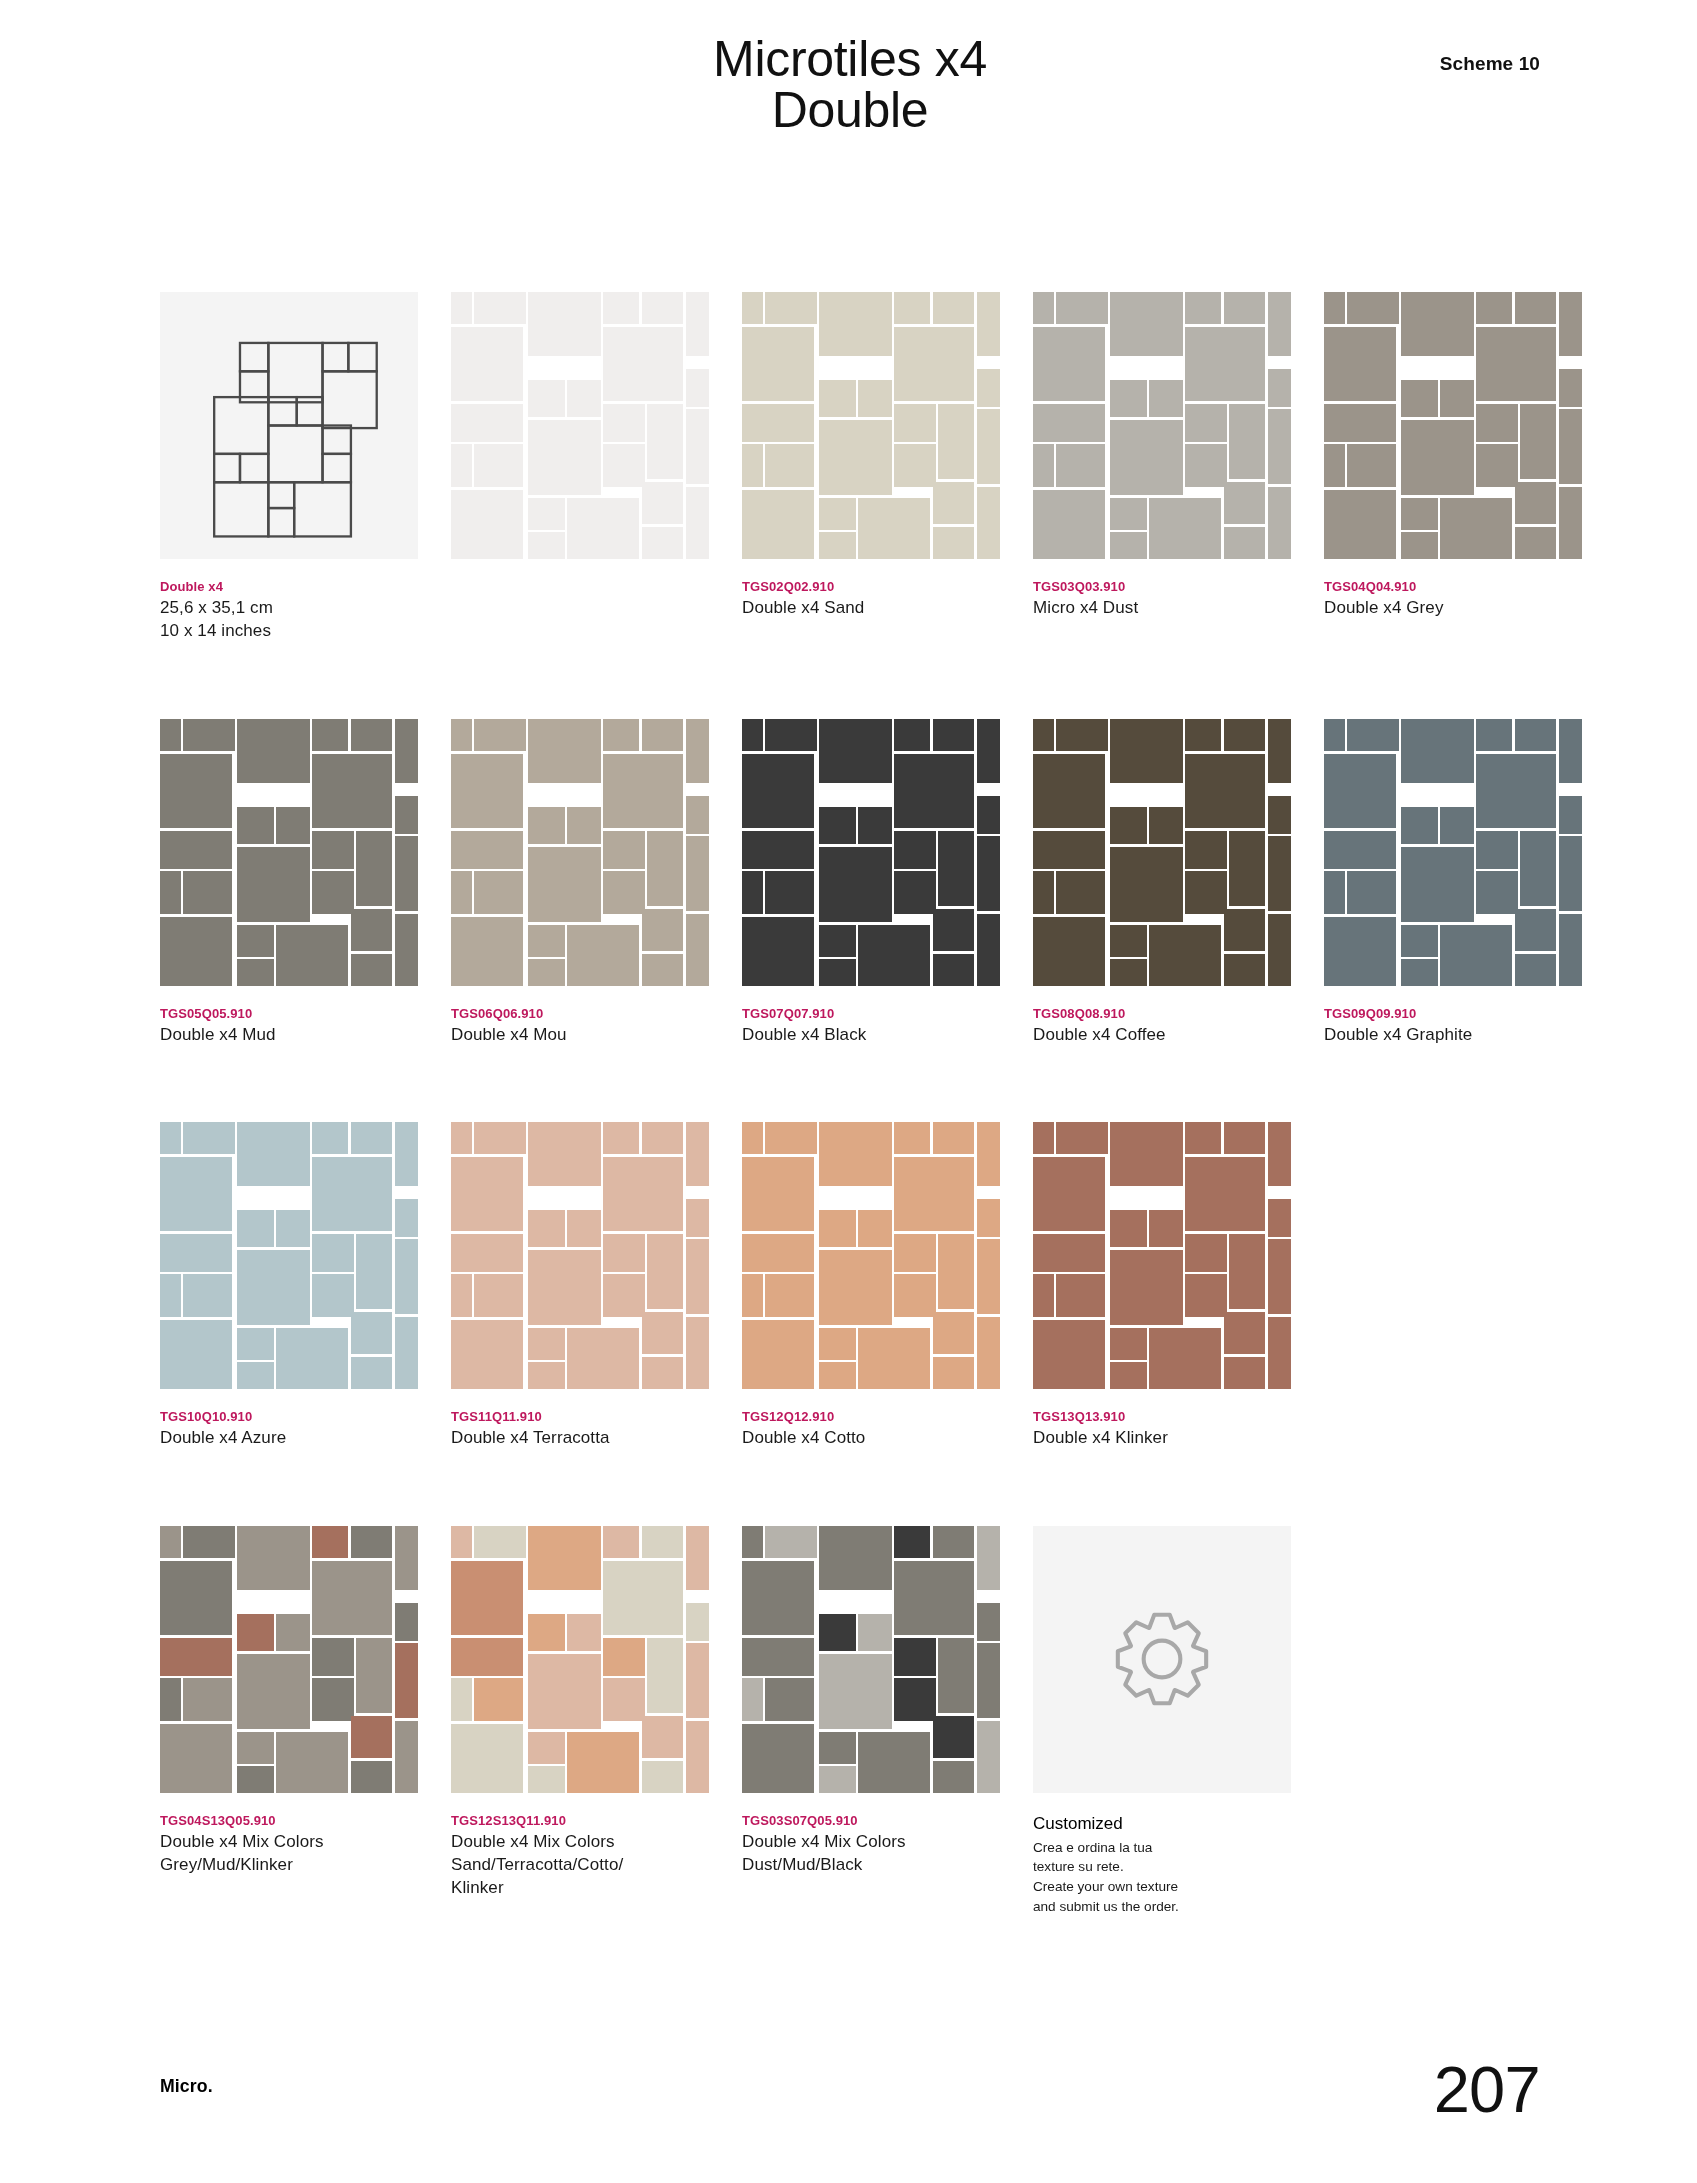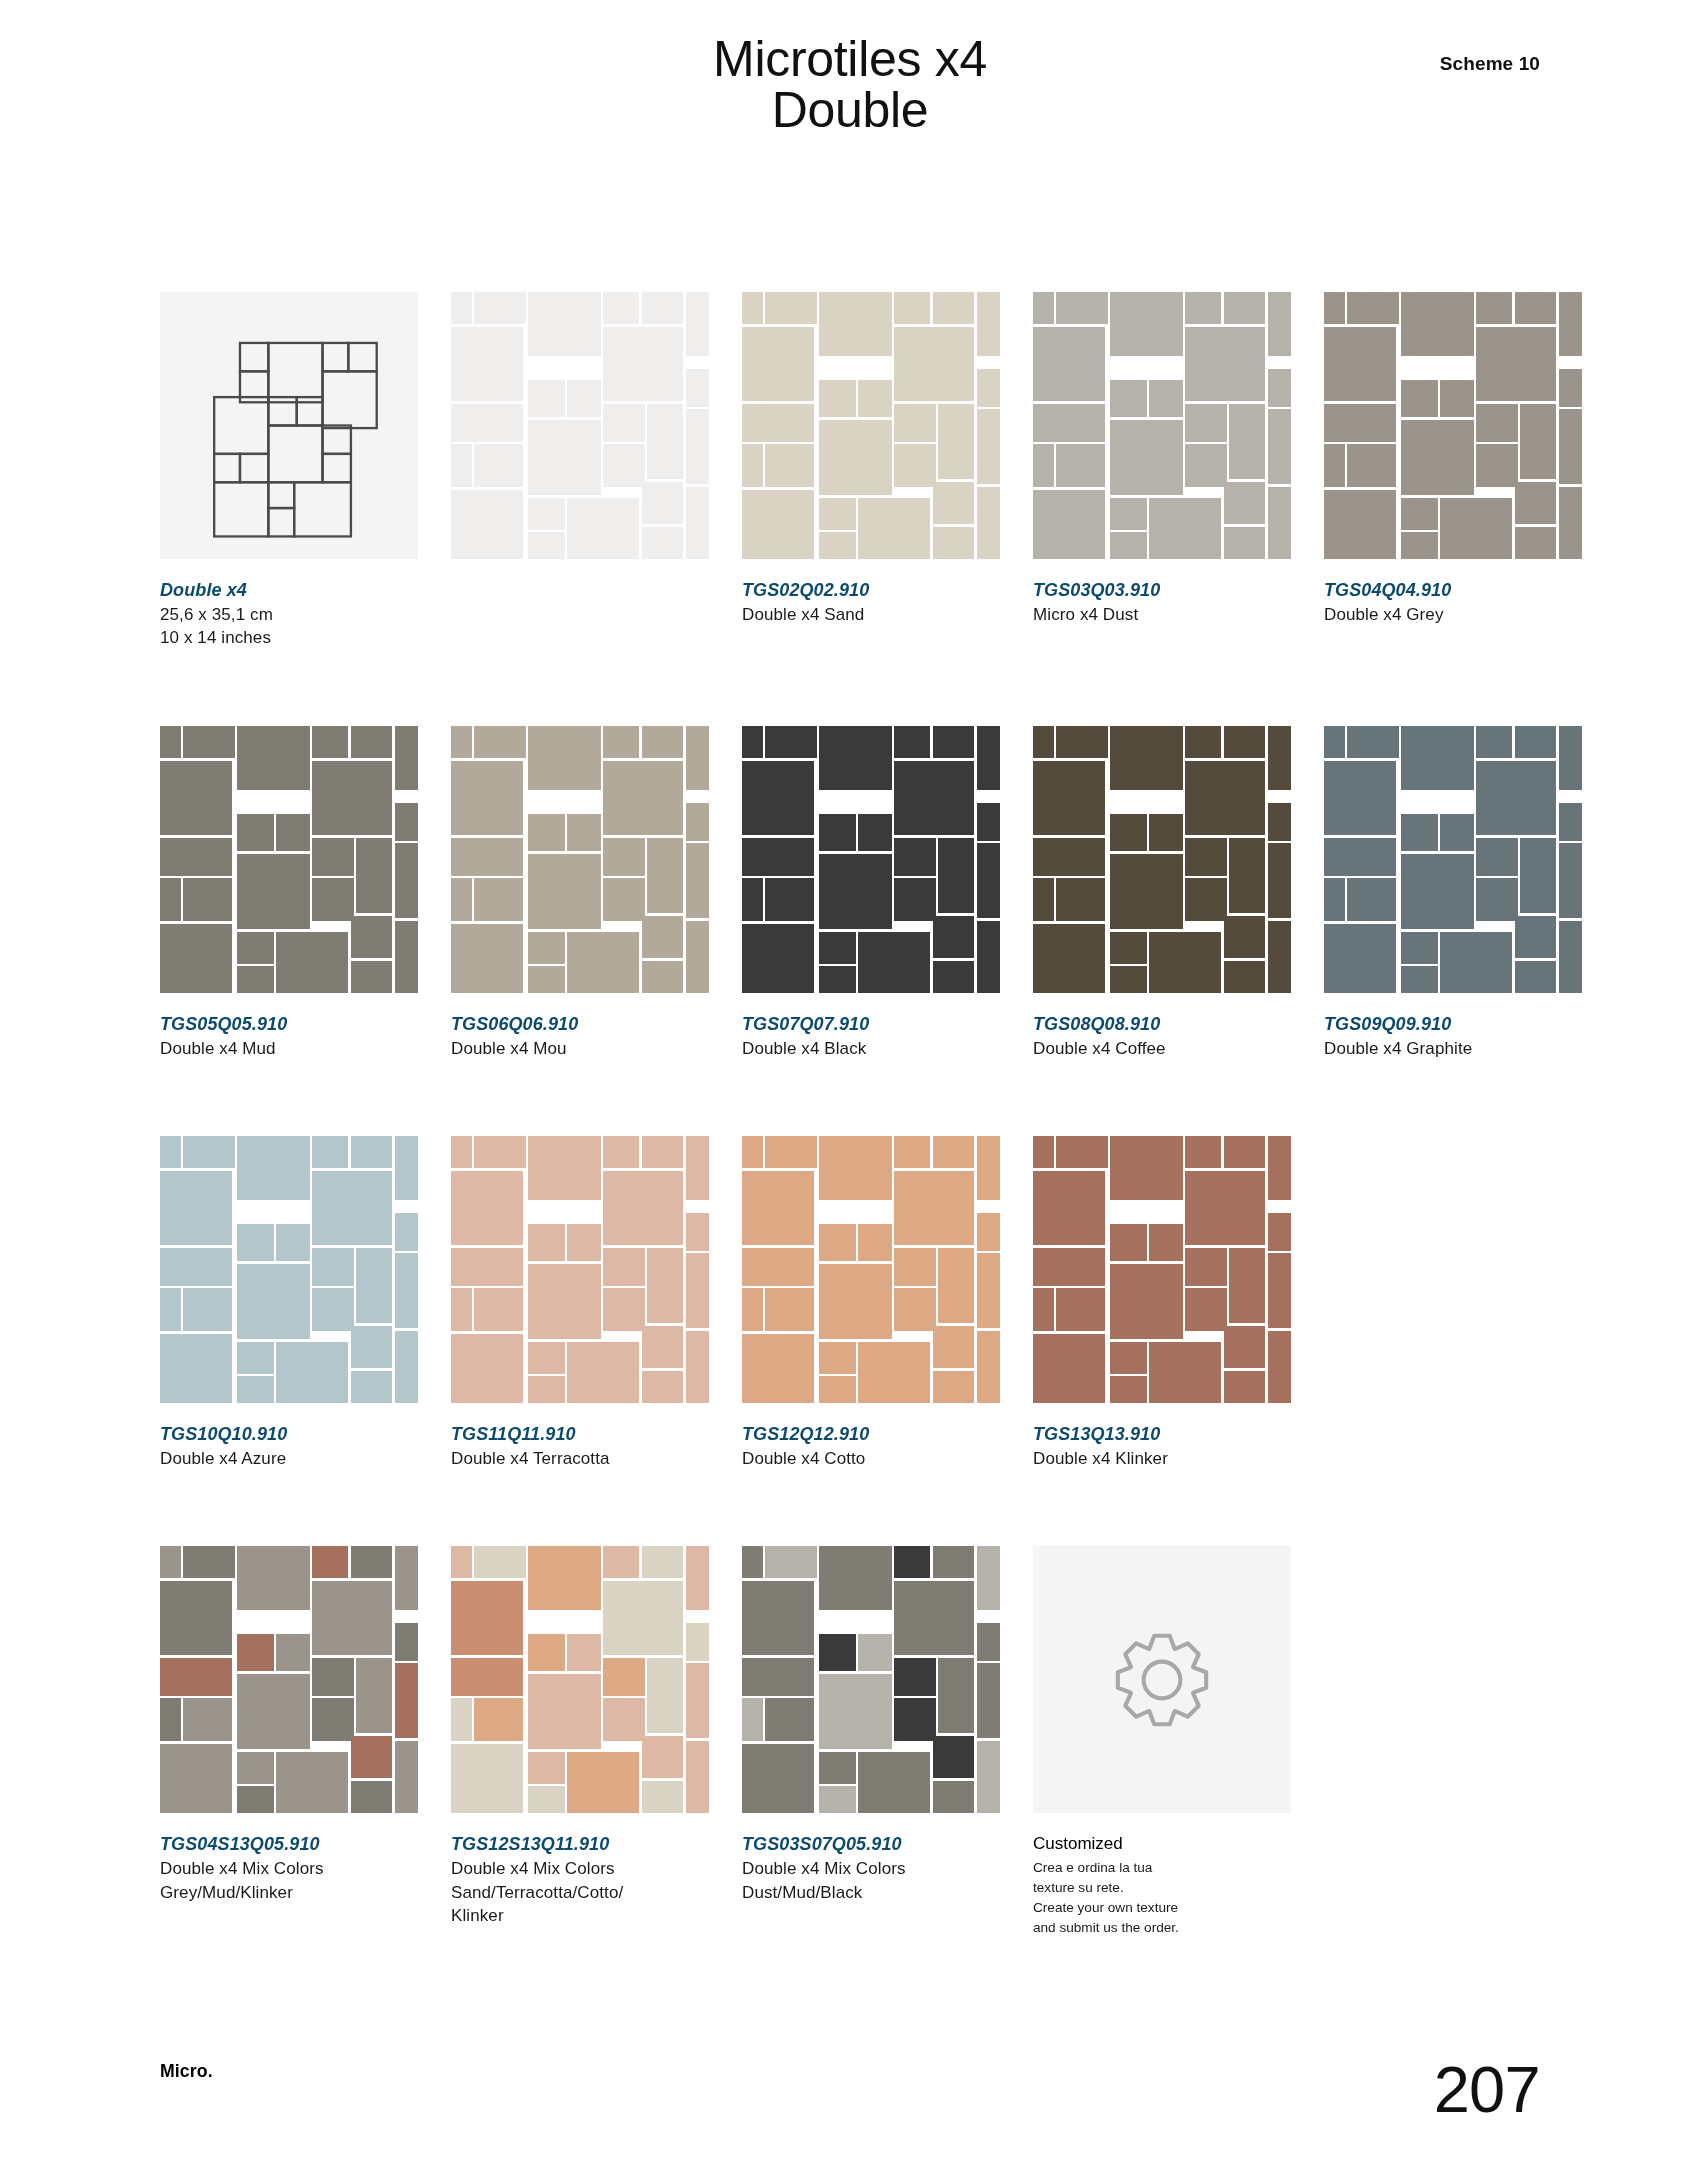--- a/index.html
+++ b/index.html
@@ -40,22 +40,22 @@
   .swatch {
     width:258px; height:267px;
     background:#f4f4f4;
     overflow:hidden;
     position:relative;
   }
   .swatch svg { display:block; width:100%; height:100%; }
 
   .caption { padding-top:19px; }
   .code {
-    font-size:18px; font-weight:700; letter-spacing:0.1px;
-    line-height:1.38; color:#0c4a6e;font-style:italic;
+    font-size:13px; font-weight:700; letter-spacing:0.1px;
+    line-height:1.38; color:#be185d;
   }
   .desc {
     font-size:17px; font-weight:400; letter-spacing:0.1px;
     line-height:1.38; color:#1a1a1a; white-space:pre-line;
   }
 
   
   .rowgap { height:76px; grid-column:1 / -1; }
 
   
@@ -64,21 +64,21 @@
     display:flex; align-items:center; justify-content:center;
   }
   .cust-title { font-size:17px; font-weight:400; line-height:1.38; }
   .cust-body {
     font-size:13.6px; font-weight:400; line-height:1.45;
     color:#1a1a1a; white-space:pre-line; padding-top:2.7px;
   }
 
   
   .footer-brand {
-    position:absolute; left:160px; bottom:101px;
+    position:absolute; left:160px; bottom:86px;
     font-size:17.7px; font-weight:700; letter-spacing:0.1px;
   }
   .footer-page {
     position:absolute; right:158px; bottom:61px;
     font-size:65px; font-weight:300; line-height:1;
     letter-spacing:-0.7px; color:#111;
   }
 </style>
 </head>
 <body>

